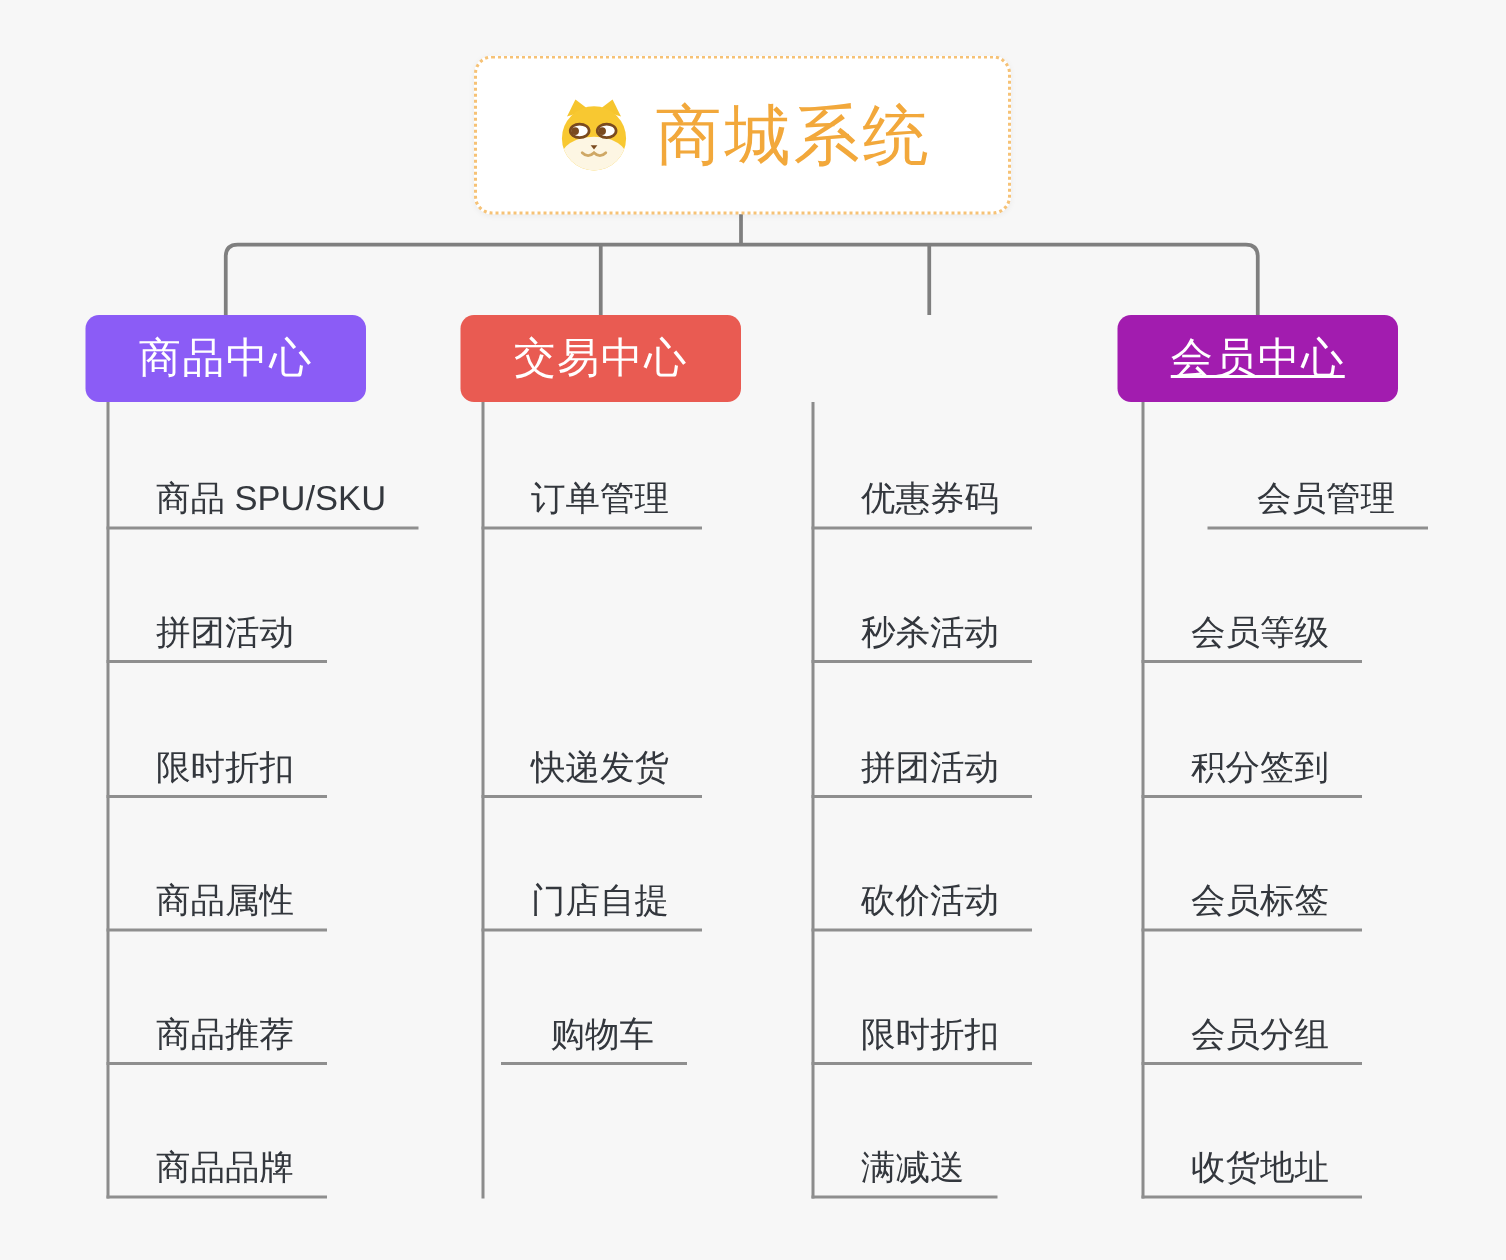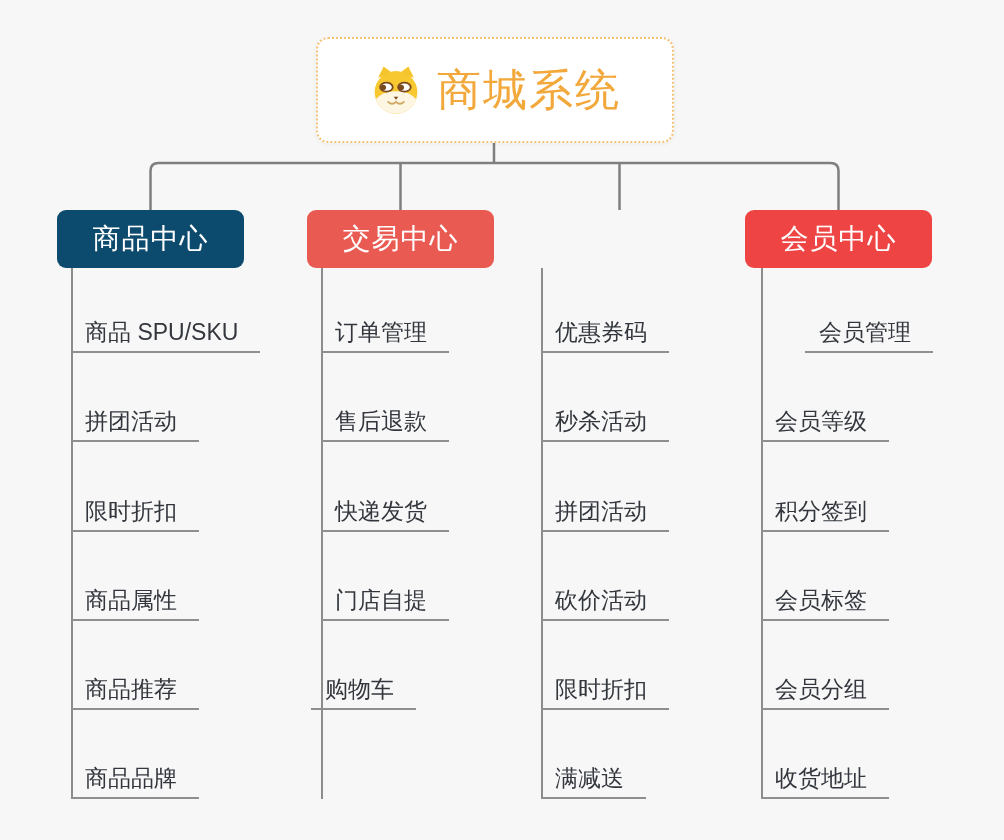--- a/index.html
+++ b/index.html
@@ -41,21 +41,21 @@
 
   
   .trunk{
     position:absolute;top:268px;width:2px;height:531px;background:#8c8c8c;
   }
 
   
   .leaf{
     position:absolute;
     font-size:23px;color:#33373d;line-height:30px;
-    padding:0 22px 4px 14px;
+    padding:0 22px 4px 33px;
     border-bottom:2px solid #8f8f8f;
     white-space:nowrap;
   }
 </style>
 </head>
 <body>
 
 <div class="stage">
 
   <svg class="connectors" viewBox="0 0 1004 840" xmlns="http://www.w3.org/2000/svg">
@@ -81,47 +81,46 @@
       <ellipse cx="15.5" cy="21.5" rx="5.6" ry="4" fill="#ffffff" stroke="#7a4a1f" stroke-width="1.6"></ellipse>
       <ellipse cx="31.5" cy="21.5" rx="5.6" ry="4" fill="#ffffff" stroke="#7a4a1f" stroke-width="1.6"></ellipse>
       <circle cx="12.8" cy="21.7" r="2.3" fill="#7a4a1f"></circle>
       <circle cx="28.8" cy="21.7" r="2.3" fill="#7a4a1f"></circle>
       <path d="M22,30 h4 l-2,2.6 Z" fill="#7a4a1f"></path>
       <path d="M17,34.5 Q20.5,38 24,34.5 Q27.5,38 31,34.5" stroke="#cfa865" stroke-width="1.6" fill="none" stroke-linecap="round"></path>
     </svg>
     <span class="root-title">商城系统</span>
   </div>
 
-  <div class="branch-node branch-1" style="background-color: #0c4a6e;">
+  <div class="branch-node branch-1" style="background-color: #8b5cf6;">
     <span>商品中心</span>
   </div>
   <div class="branch-node branch-2" style="background-color: rgb(233, 91, 82);">
     <span>交易中心</span>
   </div>
-  <div class="branch-node branch-4" style="background-color: #ef4444;">
+  <div class="branch-node branch-4" style="background-color: #a21caf; text-decoration: underline;">
     <span>会员中心</span>
   </div>
 
   <div class="trunk" style="left:71px"></div>
   <div class="trunk" style="left:321px"></div>
   <div class="trunk" style="left:541px"></div>
   <div class="trunk" style="left:761px"></div>
 
   <div class="leaf" style="left:71px;top:317px">商品 SPU/SKU</div>
   <div class="leaf" style="left:71px;top:406px">拼团活动</div>
   <div class="leaf" style="left:71px;top:496px">限时折扣</div>
   <div class="leaf" style="left:71px;top:585px">商品属性</div>
   <div class="leaf" style="left:71px;top:674px">商品推荐</div>
   <div class="leaf" style="left:71px;top:763px">商品品牌</div>
 
   <div class="leaf" style="left:321px;top:317px">订单管理</div>
-  <div class="leaf" style="left:321px;top:406px">售后退款</div>
   <div class="leaf" style="left:321px;top:496px">快递发货</div>
   <div class="leaf" style="left:321px;top:585px">门店自提</div>
-  <div class="leaf" style="left:311px;top:674px">购物车</div>
+  <div class="leaf" style="left:334px;top:674px">购物车</div>
 
   <div class="leaf" style="left:541px;top:317px">优惠券码</div>
   <div class="leaf" style="left:541px;top:406px">秒杀活动</div>
   <div class="leaf" style="left:541px;top:496px">拼团活动</div>
   <div class="leaf" style="left:541px;top:585px">砍价活动</div>
   <div class="leaf" style="left:541px;top:674px">限时折扣</div>
   <div class="leaf" style="left:541px;top:763px">满减送</div>
 
   <div class="leaf" style="left:805px;top:317px">会员管理</div>
   <div class="leaf" style="left:761px;top:406px">会员等级</div>

